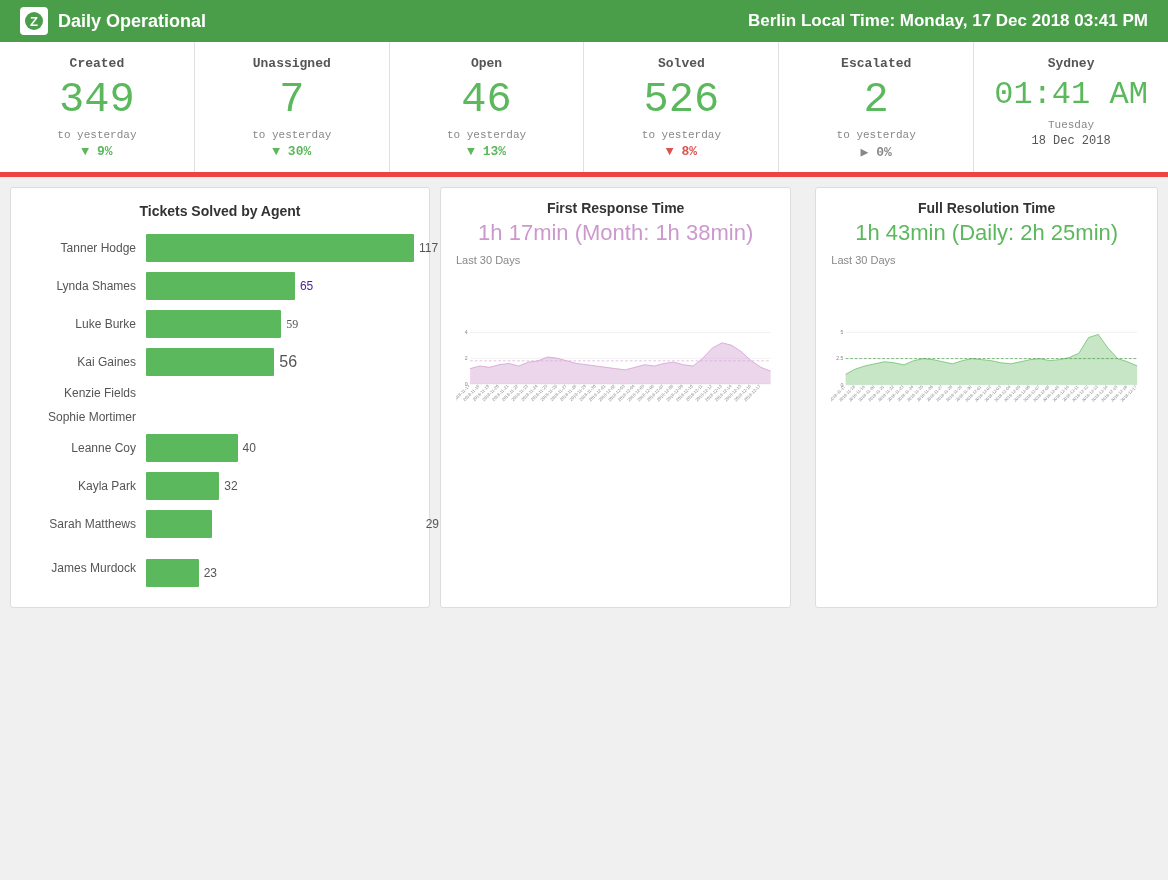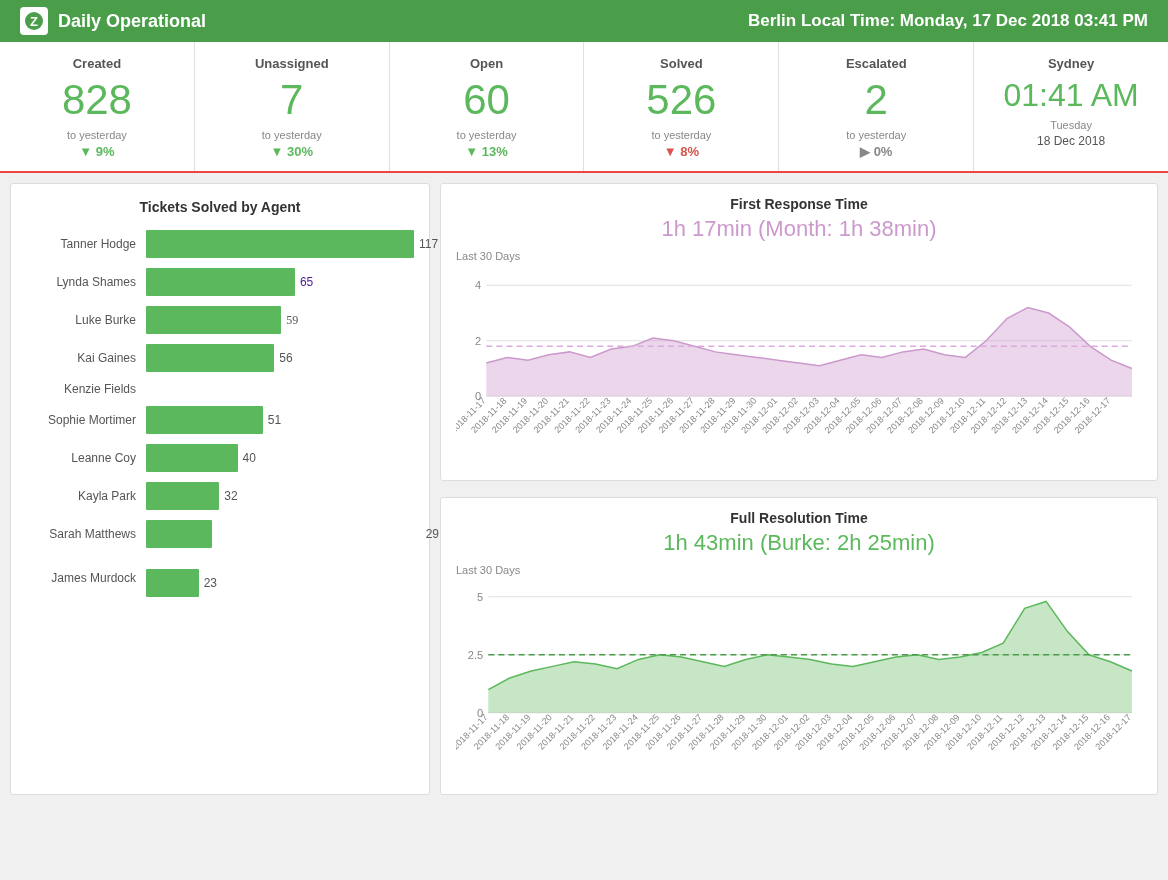--- a/index.html
+++ b/index.html
@@ -32,21 +32,22 @@
     .header-time {
       font-size: 17px;
       font-weight: bold;
     }
 
     
     .stats-row {
       display: flex;
       gap: 0;
       background: white;
-      border-bottom: 2px solid #ef4444;
+      border-bottom: 5px solid #ef4444;
+      font-family: Liberation Mono, monospace;
     }
     .stat-card {
       flex: 1;
       text-align: center;
       padding: 14px 10px 12px;
       border-right: 1px solid #e0e0e0;
     }
     .stat-card:last-child { border-right: none; }
     .stat-label {
       font-size: 13px;
@@ -139,22 +140,22 @@
       top: 50%;
       transform: translateY(-50%);
       font-size: 12px;
       color: #555;
     }
 
     
     .right-panel {
       flex: 1;
       display: flex;
-      flex-direction: column;
-      gap: 16px;
+      flex-direction: row;
+      gap: 24px;
     }
     .chart-card {
       background: white;
       border: 1px solid #ddd;
       border-radius: 3px;
       padding: 12px 15px 10px;
     }
     .chart-title {
       text-align: center;
       font-size: 14px;
@@ -200,35 +201,35 @@
     </div>
     <span>Daily Operational</span>
   </div>
   <div class="header-time">Berlin Local Time: Monday, 17 Dec 2018   03:41 PM</div>
 </div>
 
 <div class="stats-row">
 
   <div class="stat-card">
     <div class="stat-label">Created</div>
-    <div class="stat-value">828</div>
+    <div class="stat-value">349</div>
     <div class="stat-sub">to yesterday</div>
     <div class="stat-pct green">▼ 9%</div>
   </div>
 
   <div class="stat-card">
     <div class="stat-label">Unassigned</div>
     <div class="stat-value">7</div>
     <div class="stat-sub">to yesterday</div>
     <div class="stat-pct green">▼ 30%</div>
   </div>
 
   <div class="stat-card">
     <div class="stat-label">Open</div>
-    <div class="stat-value">60</div>
+    <div class="stat-value">46</div>
     <div class="stat-sub">to yesterday</div>
     <div class="stat-pct green">▼ 13%</div>
   </div>
 
   <div class="stat-card">
     <div class="stat-label">Solved</div>
     <div class="stat-value">526</div>
     <div class="stat-sub">to yesterday</div>
     <div class="stat-pct red">▼ 8%</div>
   </div>
@@ -271,32 +272,28 @@
           <div class="bar-label">Luke Burke</div>
           <div class="bar-container" style="position: relative;">
             <div class="bar-fill" style="width: 50.4274%;"></div>
             <div class="bar-value" style="position: absolute; left: calc(50.4274% + 5px); top: 50%; transform: translateY(-50%); font-size: 12px; color: rgb(85, 85, 85); font-family: Liberation Serif, serif;">59</div>
           </div>
         </div>
         <div class="bar-row">
           <div class="bar-label">Kai Gaines</div>
           <div class="bar-container" style="position: relative;">
             <div class="bar-fill" style="width: 47.8632%;"></div>
-            <div class="bar-value" style="position: absolute; left: calc(47.8632% + 5px); top: 50%; transform: translateY(-50%); font-size: 12px; color: rgb(85, 85, 85);">56</div>
+            <div class="bar-value" style="position: absolute; left: calc(47.8632% + 5px); top: 50%; transform: translateY(-50%); font-size: 16px; color: rgb(85, 85, 85);">56</div>
           </div>
         </div>
         <div class="bar-row">
           <div class="bar-label">Kenzie Fields</div>
         </div>
         <div class="bar-row">
           <div class="bar-label">Sophie Mortimer</div>
-          <div class="bar-container" style="position: relative;">
-            <div class="bar-fill" style="width: 43.5897%;"></div>
-            <div class="bar-value" style="position: absolute; left: calc(43.5897% + 5px); top: 50%; transform: translateY(-50%); font-size: 12px; color: rgb(85, 85, 85);">51</div>
-          </div>
         </div>
         <div class="bar-row">
           <div class="bar-label">Leanne Coy</div>
           <div class="bar-container" style="position: relative;">
             <div class="bar-fill" style="width: 34.188%;"></div>
             <div class="bar-value" style="position: absolute; left: calc(34.188% + 5px); top: 50%; transform: translateY(-50%); font-size: 12px; color: rgb(85, 85, 85);">40</div>
           </div>
         </div>
         <div class="bar-row">
           <div class="bar-label">Kayla Park</div>
@@ -369,21 +366,21 @@
             <text x="587.4193548387096" y="125" transform="rotate(-45,587.4193548387096,125)" text-anchor="end" font-size="9" fill="#888">2018-12-14</text>
             <text x="608.0645161290322" y="125" transform="rotate(-45,608.0645161290322,125)" text-anchor="end" font-size="9" fill="#888">2018-12-15</text>
             <text x="628.7096774193548" y="125" transform="rotate(-45,628.7096774193548,125)" text-anchor="end" font-size="9" fill="#888">2018-12-16</text>
             <text x="649.3548387096774" y="125" transform="rotate(-45,649.3548387096774,125)" text-anchor="end" font-size="9" fill="#888">2018-12-17</text>
           </svg>
       </div>
     </div>
 
     <div class="chart-card">
       <div class="chart-title">Full Resolution Time</div>
-      <div class="chart-metric green-metric">1h 43min (Burke: 2h 25min)</div>
+      <div class="chart-metric green-metric">1h 43min (Daily: 2h 25min)</div>
       <div class="chart-sub-label">Last 30 Days</div>
       <div class="chart-svg-container">
         <svg id="frt2-chart" width="100%" height="200" viewBox="0 0 680 185">
             <line x1="32" y1="125" x2="670" y2="125" stroke="#e0e0e0" stroke-width="1"></line>
             <line x1="32" y1="67.5" x2="670" y2="67.5" stroke="#e0e0e0" stroke-width="1"></line>
             <line x1="32" y1="10" x2="670" y2="10" stroke="#e0e0e0" stroke-width="1"></line>
             <path d="M32,102 L53.266666666666666,90.5 L74.53333333333333,83.6 L95.80000000000001,79 L117.06666666666666,74.39999999999999 L138.33333333333331,76.69999999999999 L159.60000000000002,81.3 L180.86666666666667,72.1 L202.13333333333333,67.5 L223.4,69.80000000000001 L244.66666666666666,74.39999999999999 L265.9333333333333,79 L287.20000000000005,72.1 L308.4666666666667,67.5 L329.73333333333335,69.80000000000001 L351,72.1 L372.26666666666665,76.69999999999999 L393.5333333333333,79 L414.8,74.39999999999999 L436.06666666666666,69.80000000000001 L457.3333333333333,67.5 L478.59999999999997,72.1 L499.8666666666666,69.80000000000001 L521.1333333333334,65.19999999999999 L542.4000000000001,56 L563.6666666666667,21.5 L584.9333333333334,14.600000000000009 L606.2,44.5 L627.4666666666667,67.5 L648.7333333333333,74.39999999999999 L670,83.6 L670,125 L32,125 Z" fill="#5cb85c" fill-opacity="0.35" stroke="none"></path>
             <path d="M32,102 L53.266666666666666,90.5 L74.53333333333333,83.6 L95.80000000000001,79 L117.06666666666666,74.39999999999999 L138.33333333333331,76.69999999999999 L159.60000000000002,81.3 L180.86666666666667,72.1 L202.13333333333333,67.5 L223.4,69.80000000000001 L244.66666666666666,74.39999999999999 L265.9333333333333,79 L287.20000000000005,72.1 L308.4666666666667,67.5 L329.73333333333335,69.80000000000001 L351,72.1 L372.26666666666665,76.69999999999999 L393.5333333333333,79 L414.8,74.39999999999999 L436.06666666666666,69.80000000000001 L457.3333333333333,67.5 L478.59999999999997,72.1 L499.8666666666666,69.80000000000001 L521.1333333333334,65.19999999999999 L542.4000000000001,56 L563.6666666666667,21.5 L584.9333333333334,14.600000000000009 L606.2,44.5 L627.4666666666667,67.5 L648.7333333333333,74.39999999999999 L670,83.6" fill="none" stroke="#5cb85c" stroke-width="1.5"></path>
             <line x1="32" y1="67.5" x2="670" y2="67.5" stroke="#4a9e4a" stroke-width="1.5" stroke-dasharray="6,4"></line>
             <text x="27" y="129" text-anchor="end" font-size="11" fill="#888">0</text>

